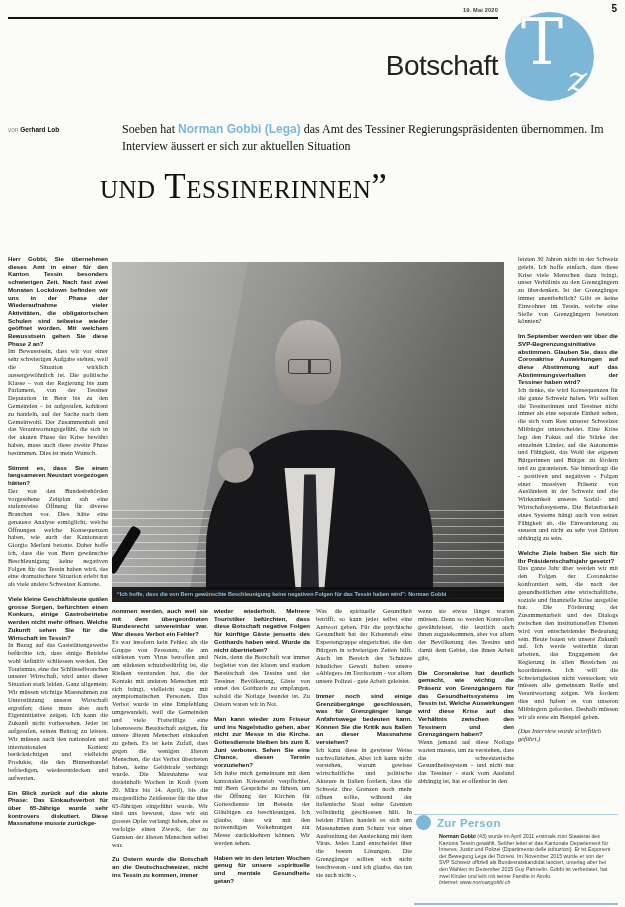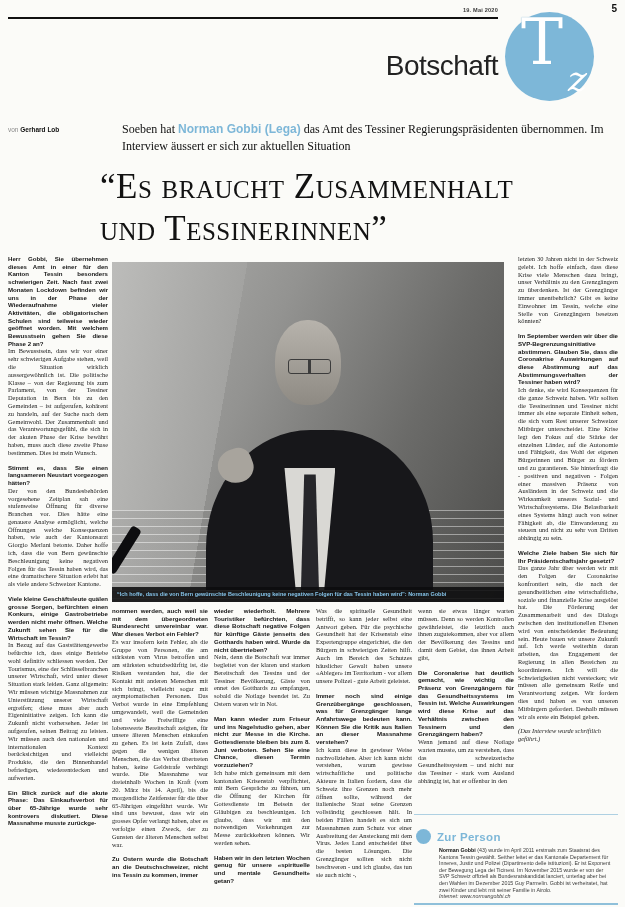--- a/index.html
+++ b/index.html
@@ -63,21 +63,21 @@
   .col p:first-child{margin-top:0;}
   .col1{left:8px;top:255px;width:100px;height:652px;}
   .col2{left:112px;top:607px;width:96px;height:300px;}
   .col3{left:214px;top:607px;width:96px;height:300px;}
   .col4{left:316px;top:607px;width:96px;height:300px;}
   .col5{left:418px;top:607px;width:96px;height:203px;}
   .col6{left:518px;top:255px;width:100px;height:556px;}
 
   
   .person{left:414px;top:814px;width:204px;height:91px;border-top:1px solid #aed0e2;
-          border-bottom:2px solid #8fc0da;box-sizing:border-box;padding-top:14px;overflow:hidden;}
+          border-bottom:2px solid #8fc0da;box-sizing:border-box;padding-top:0;overflow:hidden;}
   .person-head{display:flex;align-items:center;gap:6px;margin-left:2px;}
   .person-dot{width:15px;height:15px;border-radius:50%;background:#7db7d8;flex:0 0 auto;}
   .person-title{font:bold 11.5px "Liberation Sans",sans-serif;color:#7db7d8;letter-spacing:.3px;}
   .person-bio{margin:3px 0 0 25px;width:172px;font:5.3px/6.6px "Liberation Sans",sans-serif;color:#3a3a3a;}
   .person-bio b{color:#111;}
   .person-net{font-style:italic;}
 </style>
 </head>
 <body>
 
@@ -86,21 +86,20 @@
 <div class="abs rule-top"></div>
 <div class="abs section-title">Botschaft</div>
 <div class="abs logo">
   <span class="t">T</span>
   <span class="z">z</span>
 </div>
 
 <div class="abs byline"><span>von </span><b>Gerhard Lob</b></div>
 <div class="abs lead"><span>Soeben hat </span><span class="hl">Norman Gobbi (Lega)</span><span> das Amt des Tessiner Regierungspräsidenten übernommen. Im Interview äussert er sich zur aktuellen Situation</span></div>
 <div class="abs headline">
-  <div>“Es braucht Zusammenhalt</div>
   <div>und Tessinerinnen”</div>
 </div>
 
 <div class="abs photo">
   <div class="blinds"></div>
   <div class="torso"></div>
   <div class="shirt"></div>
   <div class="tie"></div>
   <div class="head">
     <div class="glasses"></div>

